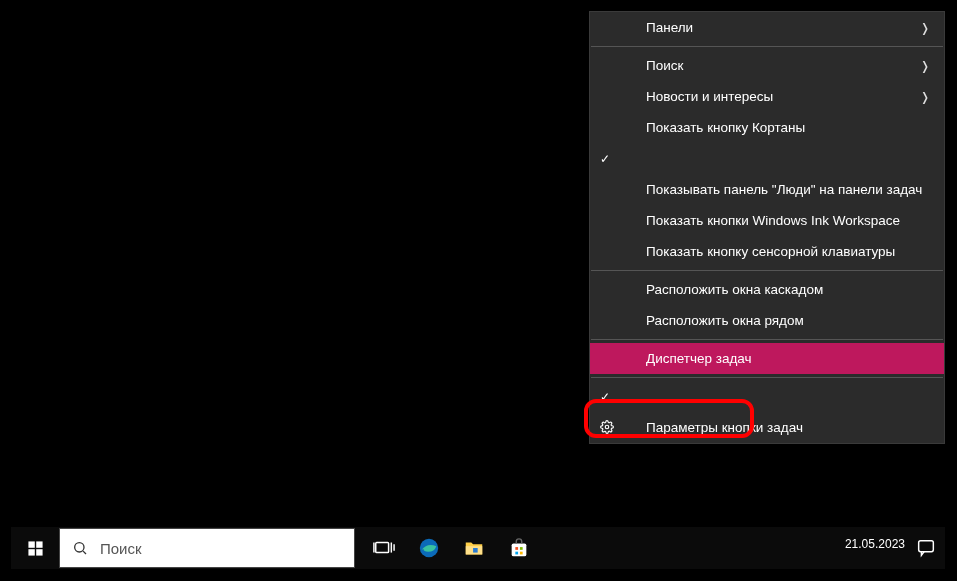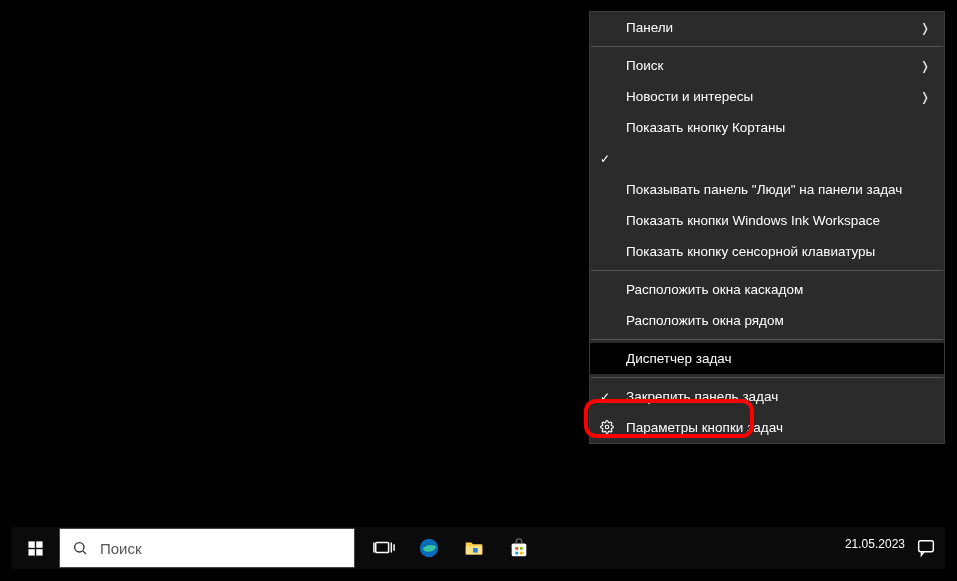--- a/index.html
+++ b/index.html
@@ -30,25 +30,25 @@
       background: #2b2b2b;
       border: 1px solid #3a3a3a;
       color: #fff;
       font-size: 13px;
       line-height: 1;
     }
     .menu-item {
       display: flex;
       align-items: center;
       height: 31px;
-      padding: 0 14px 0 36px;
+      padding: 0 14px 0 56px;
       position: relative;
       cursor: default;
     }
-    .menu-item.hovered { background: #000000; position: relative; z-index: 0; }
+    .menu-item.hovered { background: #be185d; position: relative; z-index: 0; }
     .menu-item .label { flex: 1; font-size: 13.5px; }
     .menu-item .chevron {
       font-size: 12px;
       color: #e0e0e0;
     }
     .menu-item .check-icon,
     .menu-item .gear-icon {
       position: absolute;
       left: 10px;
       top: 50%;
@@ -162,21 +162,20 @@
   <div class="menu-item">
     <span class="label">Расположить окна рядом</span>
   </div>
   <div class="menu-sep"></div>
   <div class="menu-item hovered" id="task-mgr-item">
     <span class="label">Диспетчер задач</span>
   </div>
   <div class="menu-sep"></div>
   <div class="menu-item">
     <span class="check-icon">✓</span>
-    <span class="label">Закрепить панель задач</span>
   </div>
   <div class="menu-item">
     <span class="gear-icon">
       <svg width="14" height="14" viewBox="0 0 24 24" fill="none" stroke="#fff" stroke-width="2">
           <circle cx="12" cy="12" r="3"></circle>
           <path d="M19.4 15a1.65 1.65 0 0 0 .33 1.82l.06.06a2 2 0 1 1-2.83 2.83l-.06-.06a1.65 1.65 0 0 0-1.82-.33 1.65 1.65 0 0 0-1 1.51V21a2 2 0 0 1-4 0v-.09a1.65 1.65 0 0 0-1-1.51 1.65 1.65 0 0 0-1.82.33l-.06.06a2 2 0 1 1-2.83-2.83l.06-.06a1.65 1.65 0 0 0 .33-1.82 1.65 1.65 0 0 0-1.51-1H3a2 2 0 0 1 0-4h.09a1.65 1.65 0 0 0 1.51-1 1.65 1.65 0 0 0-.33-1.82l-.06-.06a2 2 0 1 1 2.83-2.83l.06.06a1.65 1.65 0 0 0 1.82.33h0a1.65 1.65 0 0 0 1-1.51V3a2 2 0 0 1 4 0v.09a1.65 1.65 0 0 0 1 1.51h0a1.65 1.65 0 0 0 1.82-.33l.06-.06a2 2 0 1 1 2.83 2.83l-.06.06a1.65 1.65 0 0 0-.33 1.82v0a1.65 1.65 0 0 0 1.51 1H21a2 2 0 0 1 0 4h-.09a1.65 1.65 0 0 0-1.51 1z"></path>
         </svg>
     </span>
     <span class="label">Параметры кнопки задач</span>
   </div>

